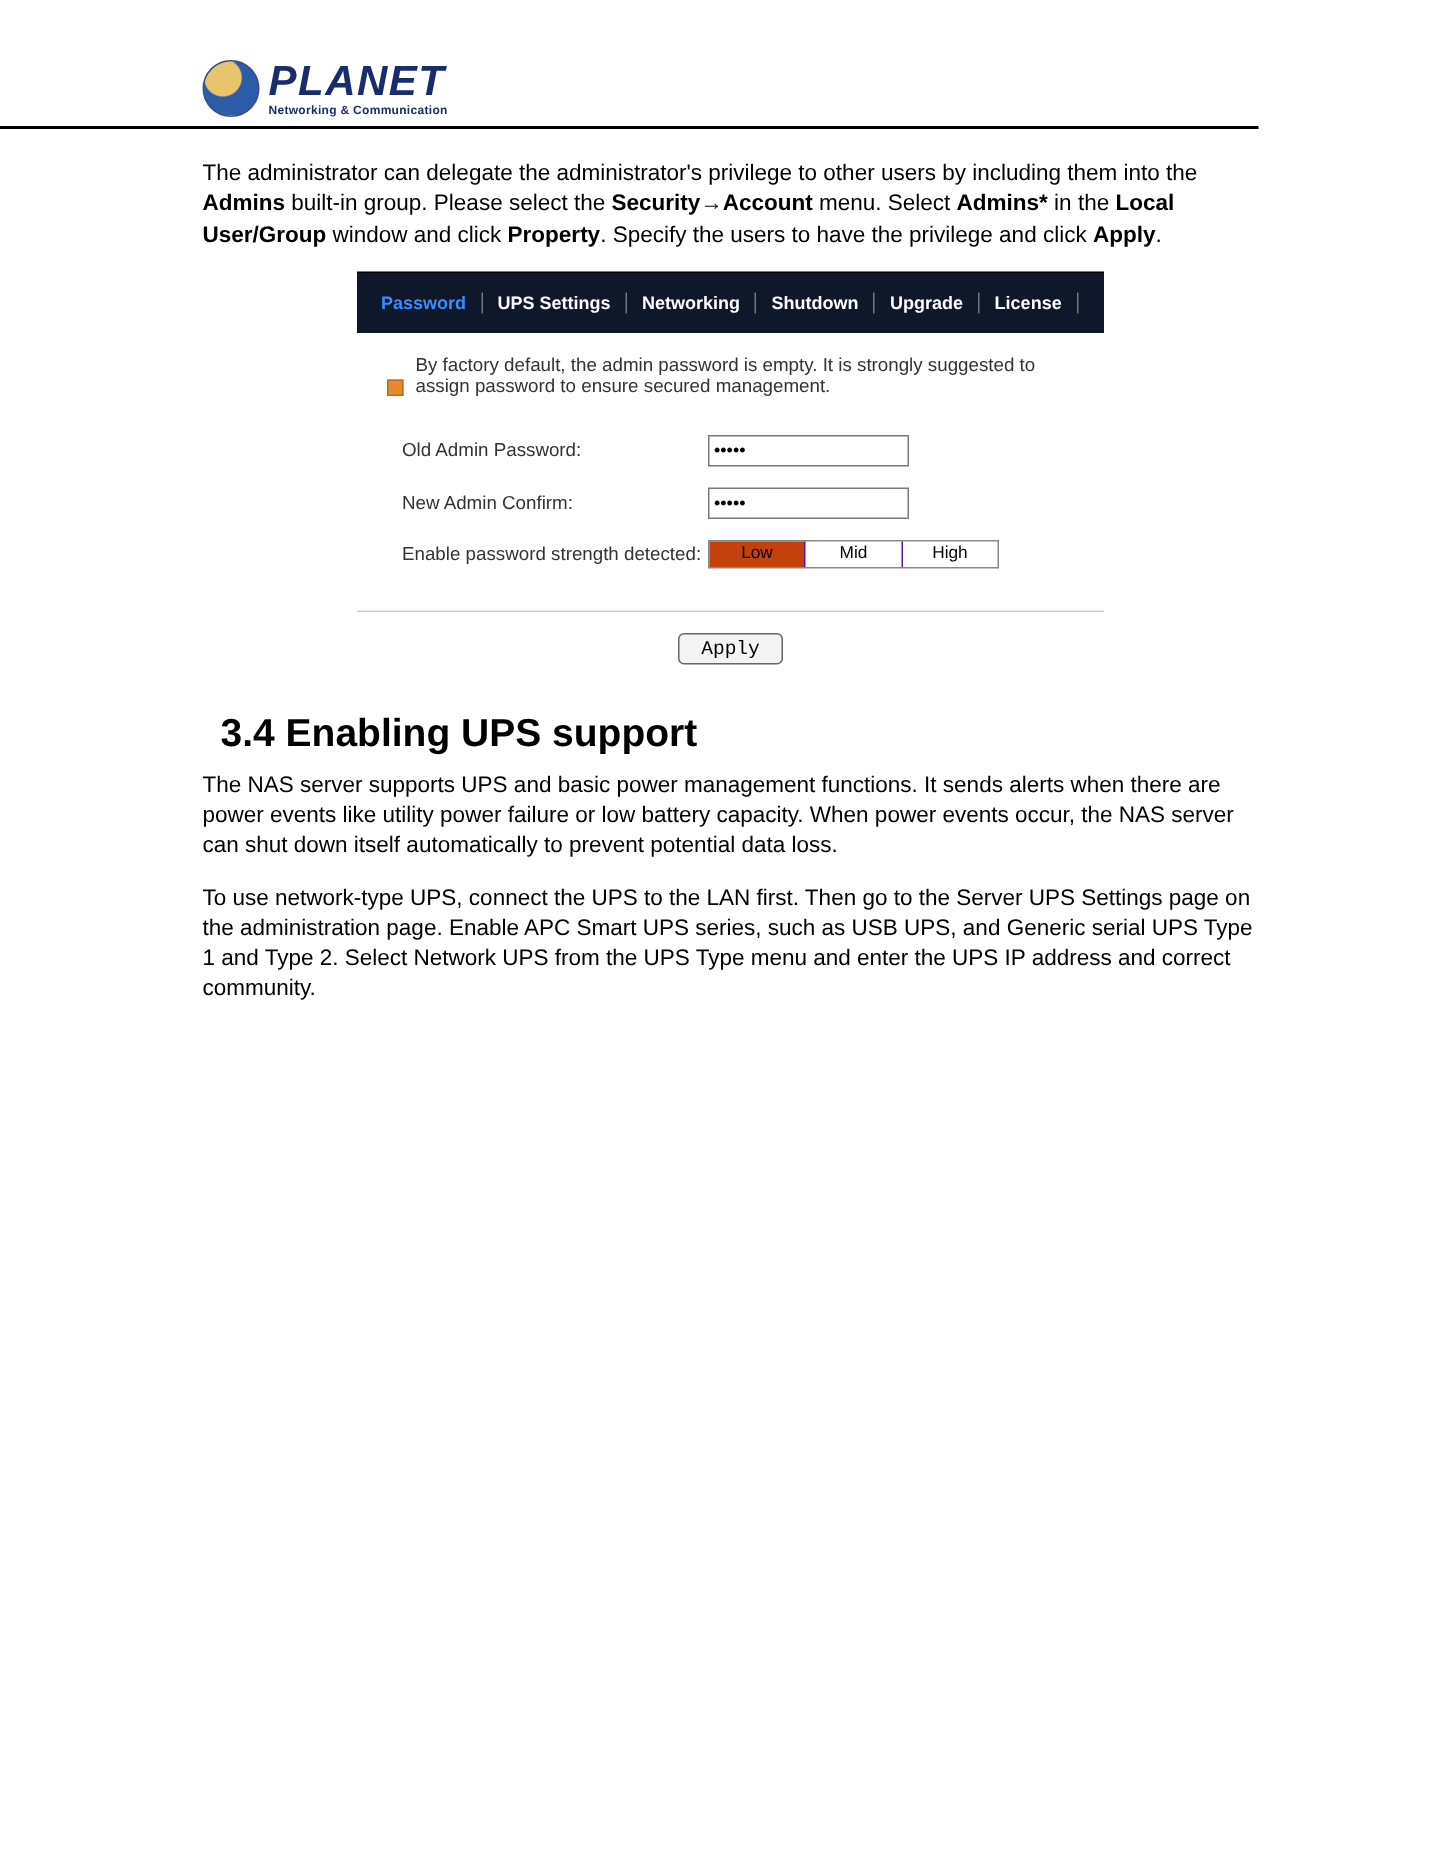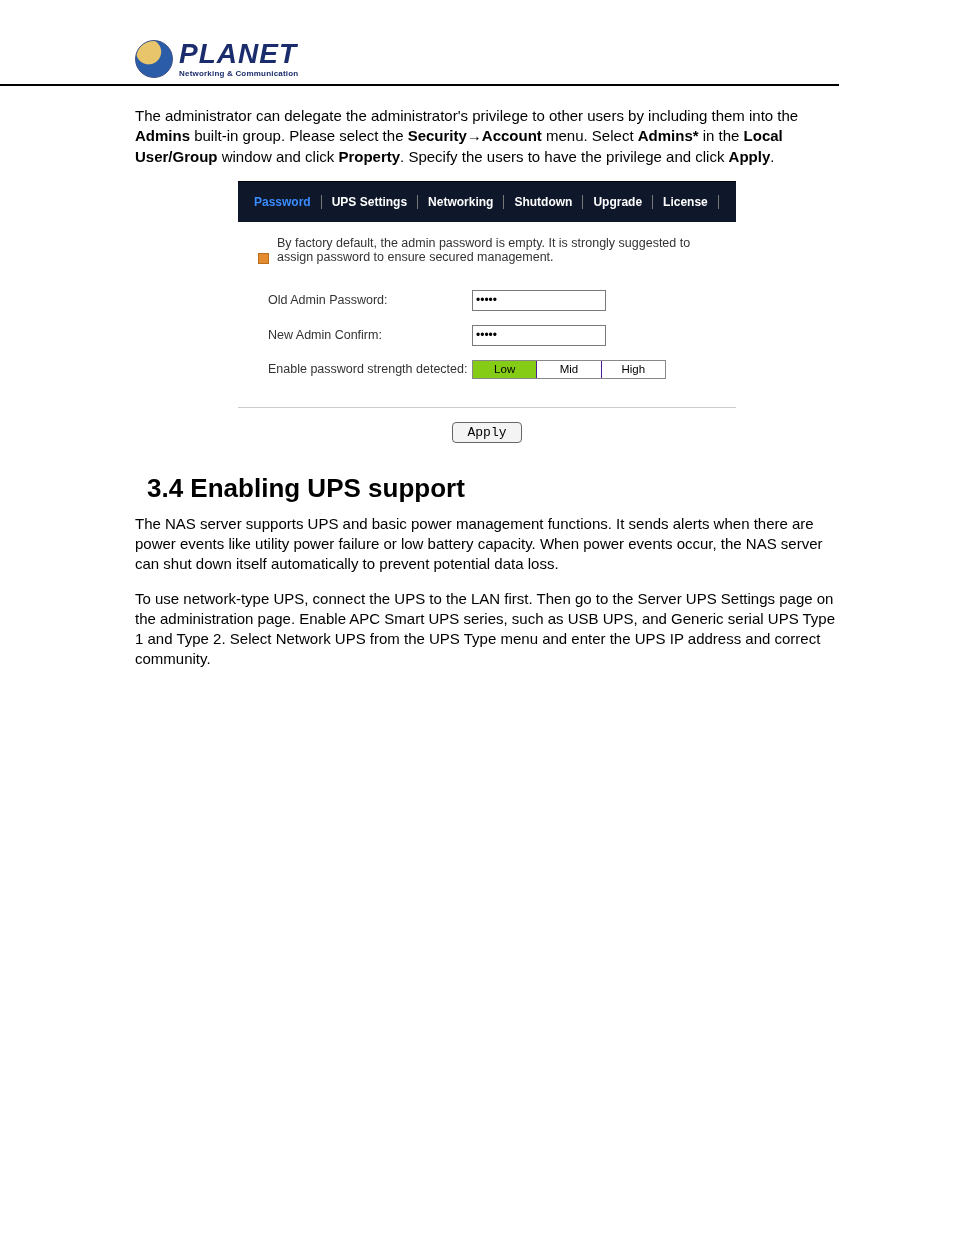--- a/index.html
+++ b/index.html
@@ -137,21 +137,21 @@
     height: 17px;
   }
   .seg {
     flex: 1;
     text-align: center;
     font-size: 11.5px;
     line-height: 17px;
     color: #000;
   }
   .seg + .seg { border-left: 1px solid #4c1d95; }
-  .seg.low { background: #84cc16; color: #000; }
+  .seg.low { background: #c2410c; color: #000; }
   .apply-wrap {
     text-align: center;
     padding: 14px 0 0 0;
   }
   .apply-btn {
     font-family: "Courier New", monospace;
     font-size: 13px;
     padding: 2px 14px;
     border: 1px solid #666;
     border-radius: 4px;

